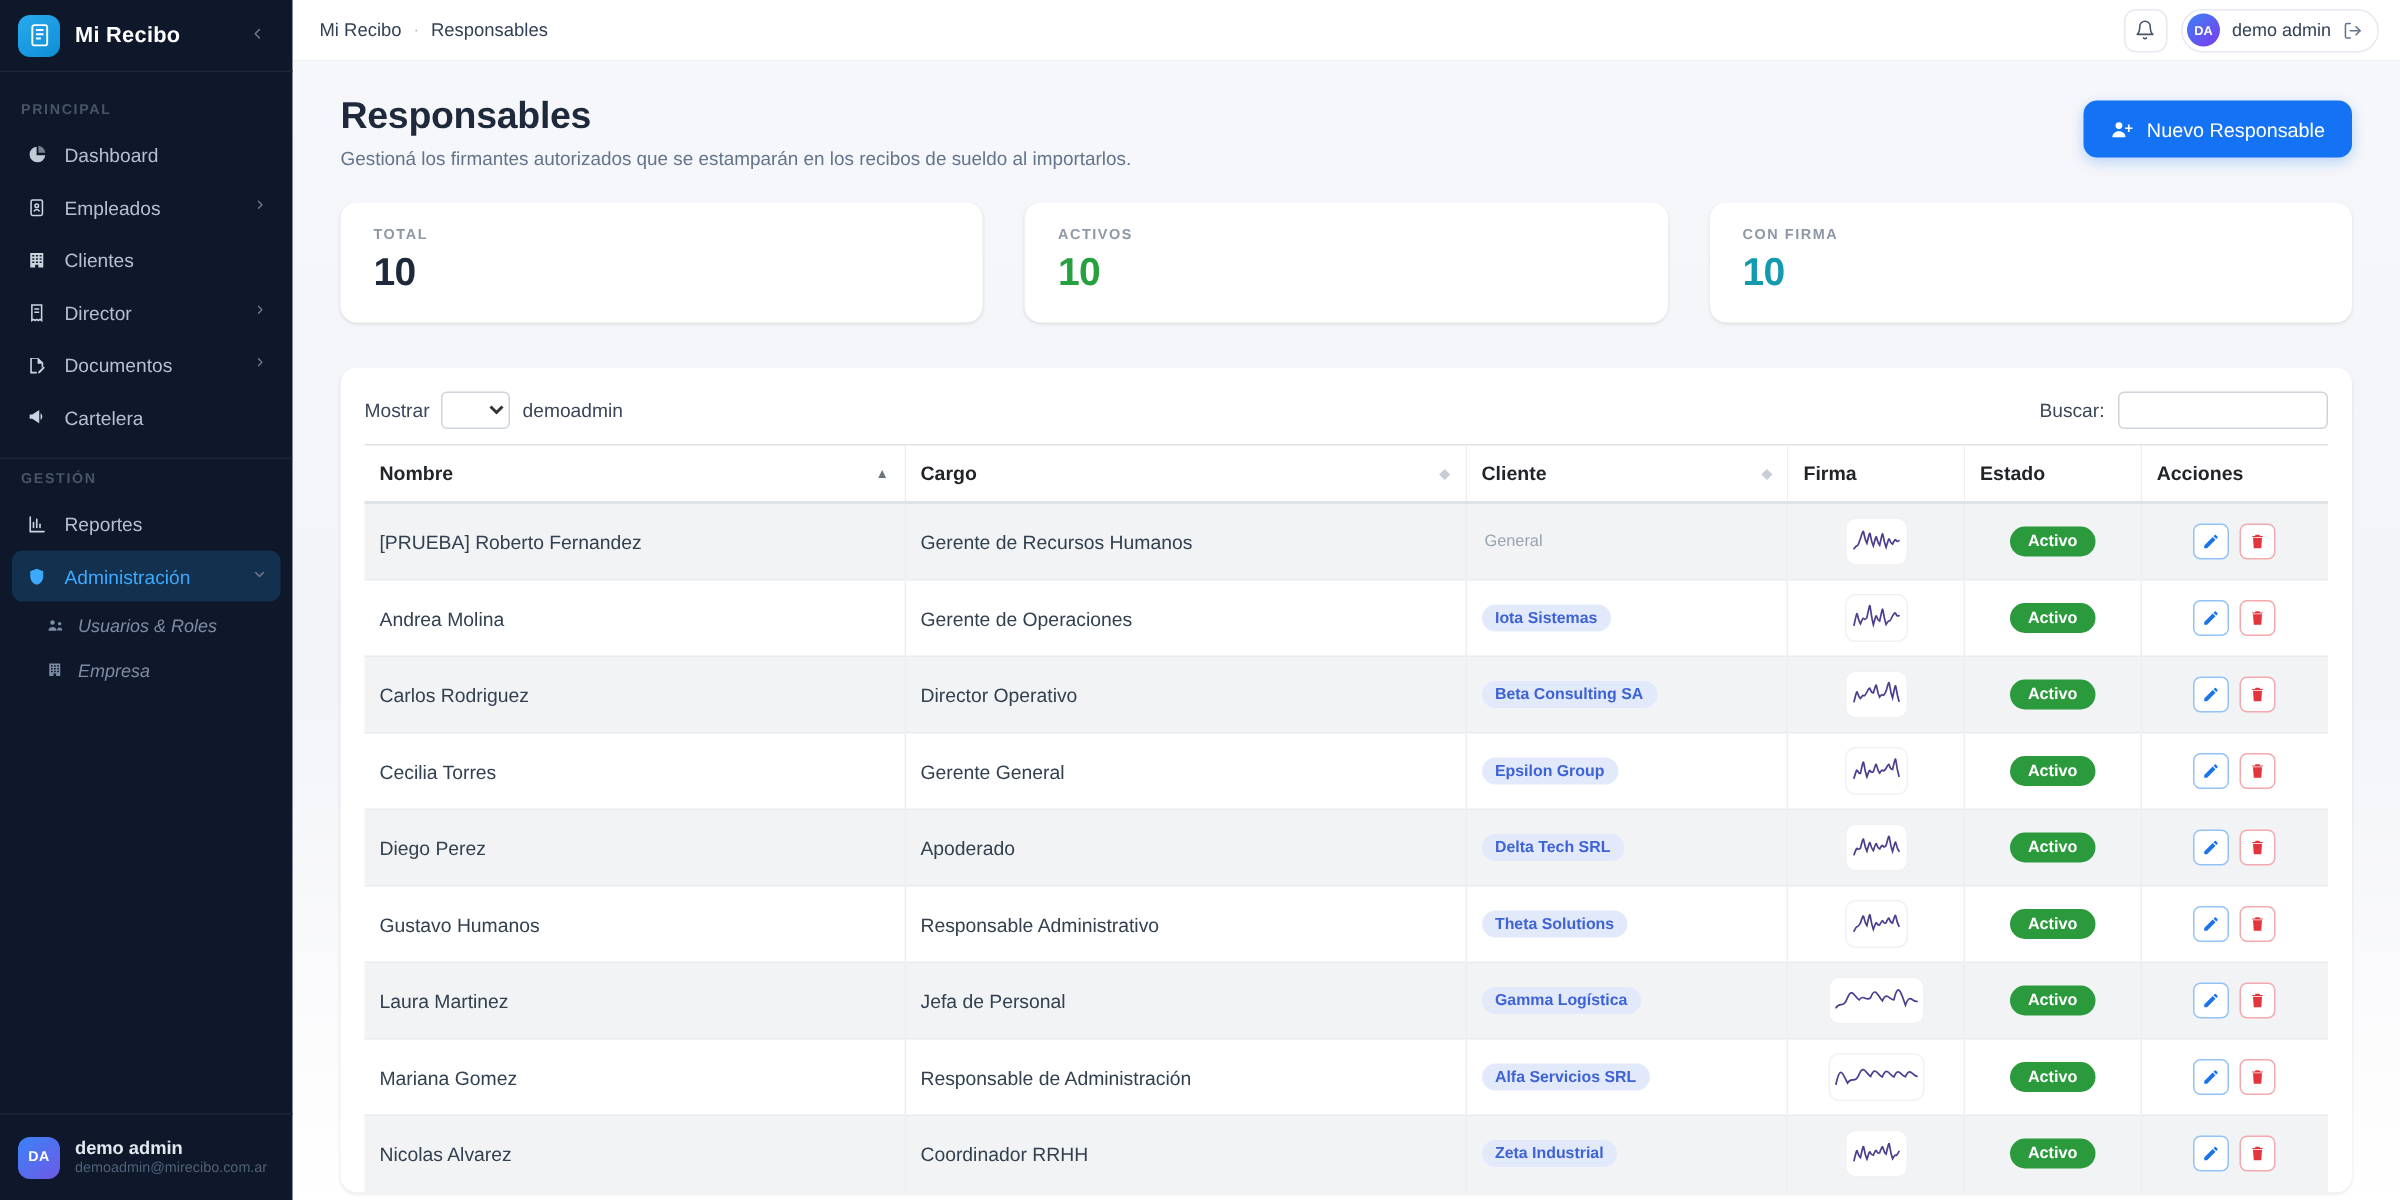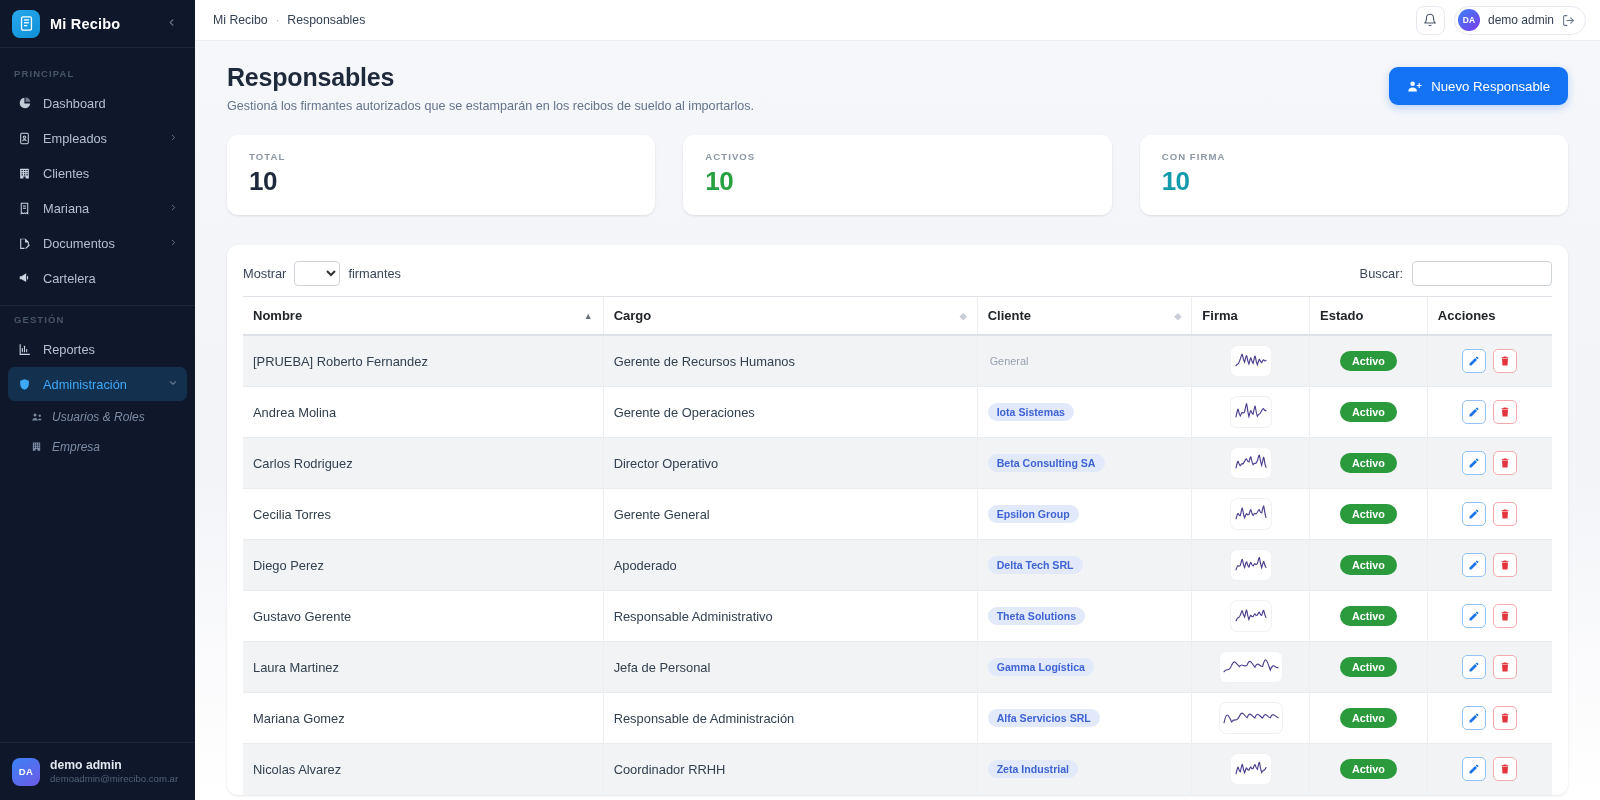--- a/index.html
+++ b/index.html
@@ -270,21 +270,21 @@
       </div>
 
       <div class="sb-item">
         <span class="ic">
           <svg width="13" height="13" viewBox="0 0 24 24" fill="none" stroke="currentColor" stroke-width="1.9">
               <path d="M6 2.5h12v19l-2-1.4-2 1.4-2-1.4-2 1.4-2-1.4-2 1.4V2.5z"></path>
               <line x1="9" y1="7.5" x2="15" y2="7.5"></line>
               <line x1="9" y1="11.5" x2="15" y2="11.5"></line>
             </svg>
         </span>
-        <span class="lbl">Mariana</span>
+        <span class="lbl">Director</span>
         <span class="chev">
           <svg width="9" height="9" viewBox="0 0 24 24" fill="none" stroke="currentColor" stroke-width="2.6" stroke-linecap="round" stroke-linejoin="round">
               <polyline points="9 18 15 12 9 6"></polyline>
             </svg>
         </span>
       </div>
 
       <div class="sb-item">
         <span class="ic">
           <svg width="13" height="13" viewBox="0 0 24 24" fill="currentColor">
@@ -435,21 +435,21 @@
           <div class="stat-val" style="color:#149aad">10</div>
         </div>
       </div>
 
       <div class="card">
 
         <div class="card-controls">
           <div class="lenbox">
             <span>Mostrar</span>
             <select><option value=""></option><option>10</option><option>25</option><option>50</option><option>100</option></select>
-            <span>firmantes</span>
+            <span>demoadmin</span>
           </div>
           <div class="srchbox">
             <span>Buscar:</span>
             <input type="text" value="" style="">
           </div>
         </div>
 
         <table class="tbl">
           <colgroup>
             <col style="width:26%">
@@ -610,21 +610,21 @@
                     </span>
                     <span class="btn-ico btn-del">
                       <svg width="12" height="12" viewBox="0 0 24 24" fill="currentColor">
                         <path d="M6 7h12l-1 14H7L6 7zm3.5-4h5l1 1.5H19V6H5V4.5h3.5L9.5 3z"></path>
                       </svg>
                     </span>
                   </span>
                 </td>
               </tr>
               <tr class="even">
-                <td>Gustavo Gerente</td>
+                <td>Gustavo Humanos</td>
                 <td>Responsable Administrativo</td>
                 <td><span class="badge-client">Theta Solutions</span></td>
                 <td class="c-center"><span class="sigbox">
                     <svg width="34" height="24" viewBox="0 0 34 24">
                       <path d="M2 16.8 C5.0 10.3,3.3 16.8,6.3 11.3 C9.3 2.0,7.6 8.9,10.6 13.1 C13.6 -0.1,11.9 7.5,14.9 15.6 C17.9 7.0,16.1 13.8,19.1 12.6 C22.1 6.4,20.4 12.8,23.4 11.1 C26.4 4.5,24.7 11.0,27.7 11.4 C30.7 1.3,29.0 8.4,32.0 13.5" fill="none" stroke="#4a3f8f" stroke-width="1.15" stroke-linecap="round"></path>
                     </svg>
                   </span></td>
                 <td class="c-center"><span class="badge-estado">Activo</span></td>
                 <td class="c-center">
                   <span class="acts">

